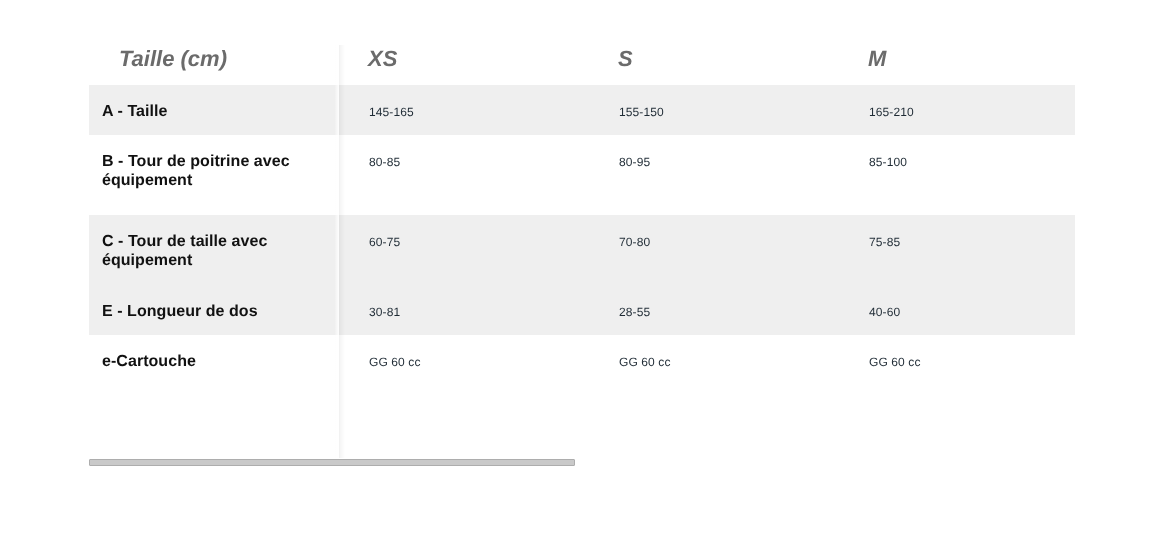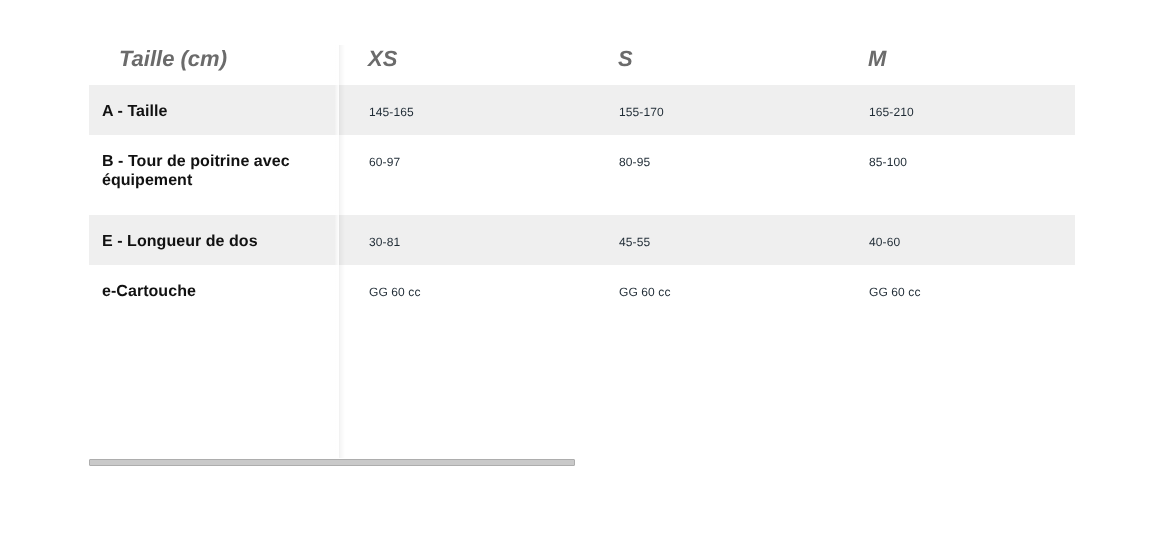--- a/index.html
+++ b/index.html
@@ -51,49 +51,63 @@
       </thead>
 <tbody>
         <tr class="r0 alt">
           <td class="k">
             <span>A - Taille</span>
           </td>
           <td class="v">
             <span>145-165</span>
           </td>
           <td class="v">
-            <span>155-170</span>
+            <span>155-150</span>
           </td>
           <td class="v">
             <span>165-210</span>
           </td>
         </tr>
         <tr class="r1">
           <td class="k">
             <span>B - Tour de poitrine avec équipement</span>
           </td>
           <td class="v">
-            <span>60-97</span>
+            <span>80-85</span>
           </td>
           <td class="v">
             <span>80-95</span>
           </td>
           <td class="v">
             <span>85-100</span>
+          </td>
+        </tr>
+        <tr class="r2 alt">
+          <td class="k">
+            <span>C - Tour de taille avec équipement</span>
+          </td>
+          <td class="v">
+            <span>60-75</span>
+          </td>
+          <td class="v">
+            <span>70-80</span>
+          </td>
+          <td class="v">
+            <span>75-85</span>
           </td>
         </tr>
         <tr class="r4 alt">
           <td class="k">
             <span>E - Longueur de dos</span>
           </td>
           <td class="v">
             <span>30-81</span>
           </td>
           <td class="v">
-            <span>45-55</span>
+            <span>28-55</span>
           </td>
           <td class="v">
             <span>40-60</span>
           </td>
         </tr>
         <tr class="r5">
           <td class="k">
             <span>e-Cartouche</span>
           </td>
           <td class="v">

